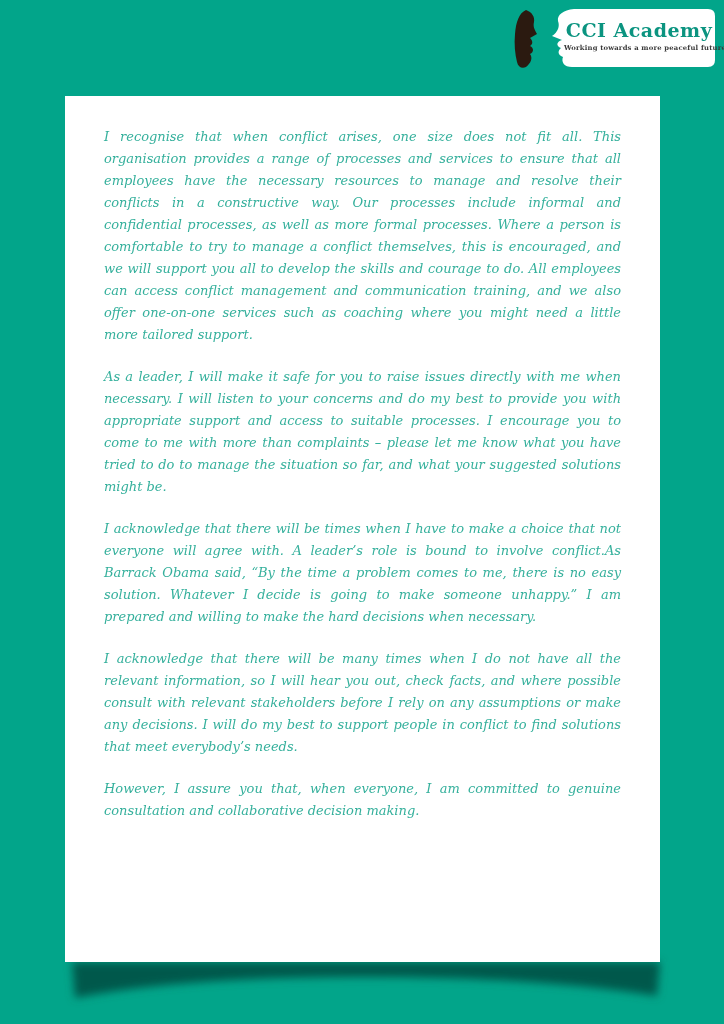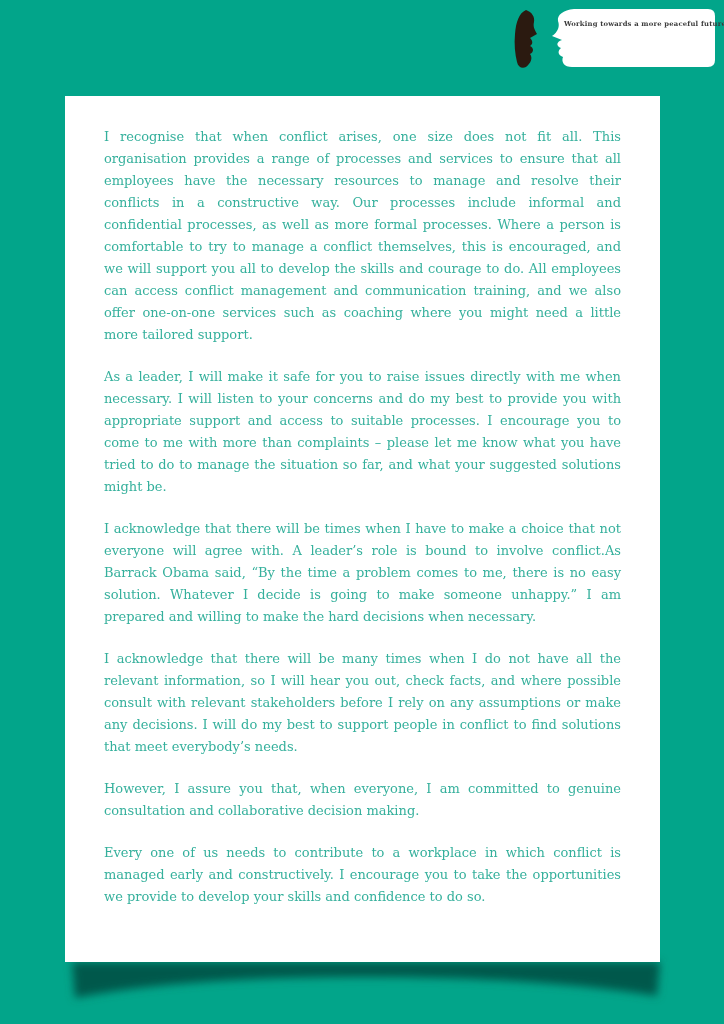--- a/index.html
+++ b/index.html
@@ -73,20 +73,21 @@
   
   .page {
     position: absolute;
     left: 65px;
     top: 96px;
     width: 595px;
     height: 866px;
     background: var(--page-bg);
     padding: 30px 39px 20px 39px;
     overflow: hidden;
+    font-style: italic;
   }
   .para {
     color: var(--text);
     font-size: 13px;
     line-height: 22px;
     text-align: justify;
     margin-bottom: 20px;
   }
   .para:last-child { margin-bottom: 0; }
 </style>
@@ -111,20 +112,21 @@
                C27,20 28,23 31,28
                L24,32
                C27,35 27,38 24,40
                C28,42 28,46 24,48
                C27,52 25,57 20,61
                C16,63 12,61 11,56
                C9,48 8,38 9,28
                C10,16 13,7 20,4 Z"></path>
     </svg>
     <div class="logo-text">
+      <div class="logo-title">CCI Academy</div>
       <div class="logo-tagline">Working towards a more peaceful future</div>
     </div>
   </div>
 
   <svg class="page-shadow" viewBox="0 0 724 74" aria-hidden="true">
     <defs>
       <filter id="soft" x="-10%" y="-40%" width="120%" height="200%">
         <feGaussianBlur stdDeviation="4.5"></feGaussianBlur>
       </filter>
     </defs>
@@ -132,17 +134,16 @@
   </svg>
 
   <div class="page">
     <div>
 
     <p class="para">I recognise that when conflict arises, one size does not fit all. This organisation provides a range of processes and services to ensure that all employees have the necessary resources to manage and resolve their conflicts in a constructive way. Our processes include informal and confidential processes, as well as more formal processes. Where a person is comfortable to try to manage a conflict themselves, this is encouraged, and we will support you all to develop the skills and courage to do. All employees can access conflict management and communication training, and we also offer one-on-one services such as coaching where you might need a little more tailored support.</p>
         <p class="para">As a leader, I will make it safe for you to raise issues directly with me when necessary. I will listen to your concerns and do my best to provide you with appropriate support and access to suitable processes. I encourage you to come to me with more than complaints – please let me know what you have tried to do to manage the situation so far, and what your suggested solutions might be.</p>
         <p class="para">I acknowledge that there will be times when I have to make a choice that not everyone will agree with. A leader’s role is bound to involve conflict.As Barrack Obama said, “By the time a problem comes to me, there is no easy solution. Whatever I decide is going to make someone unhappy.” I am prepared and willing to make the hard decisions when necessary.</p>
         <p class="para">I acknowledge that there will be many times when I do not have all the relevant information, so I will hear you out, check facts, and where possible consult with relevant stakeholders before I rely on any assumptions or make any decisions. I will do my best to support people in conflict to find solutions that meet everybody’s needs.</p>
         <p class="para">However, I assure you that, when everyone, I am committed to genuine consultation and collaborative decision making.</p>
-        <p class="para">Every one of us needs to contribute to a workplace in which conflict is managed early and constructively. I encourage you to take the opportunities we provide to develop your skills and confidence to do so.</p>
       </div>
   </div>
 
 </div>
 
 </body></html>

